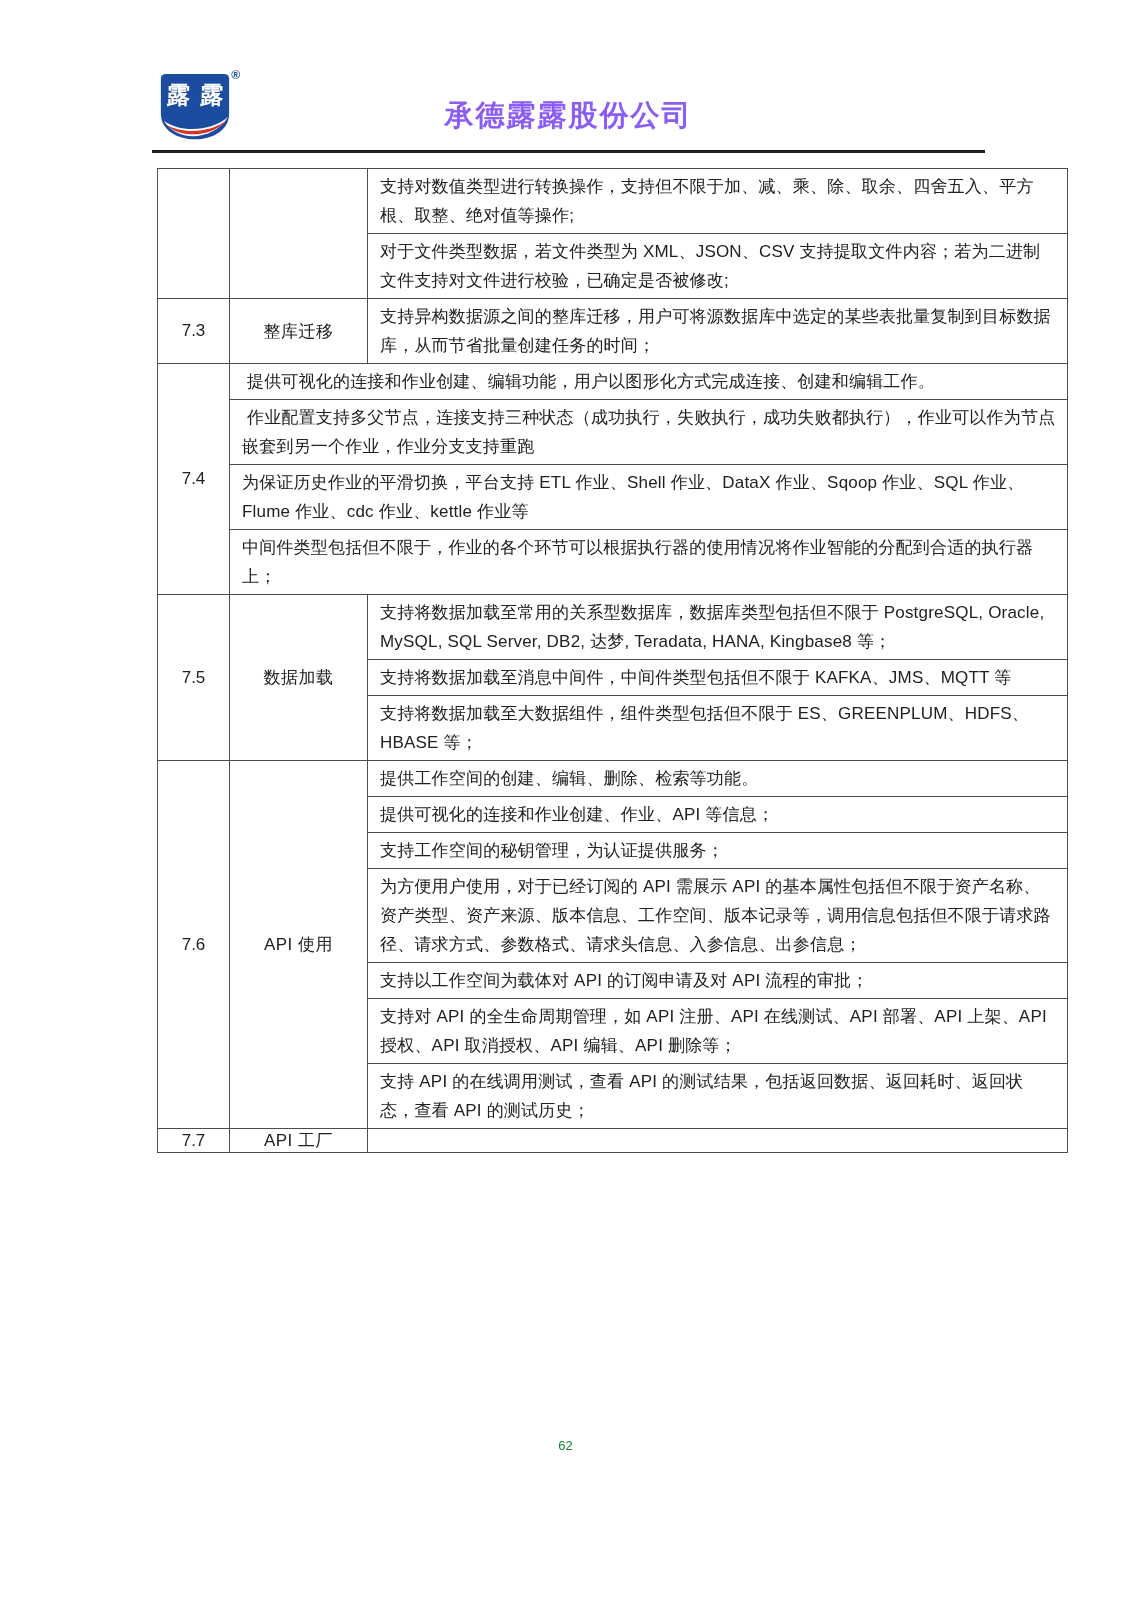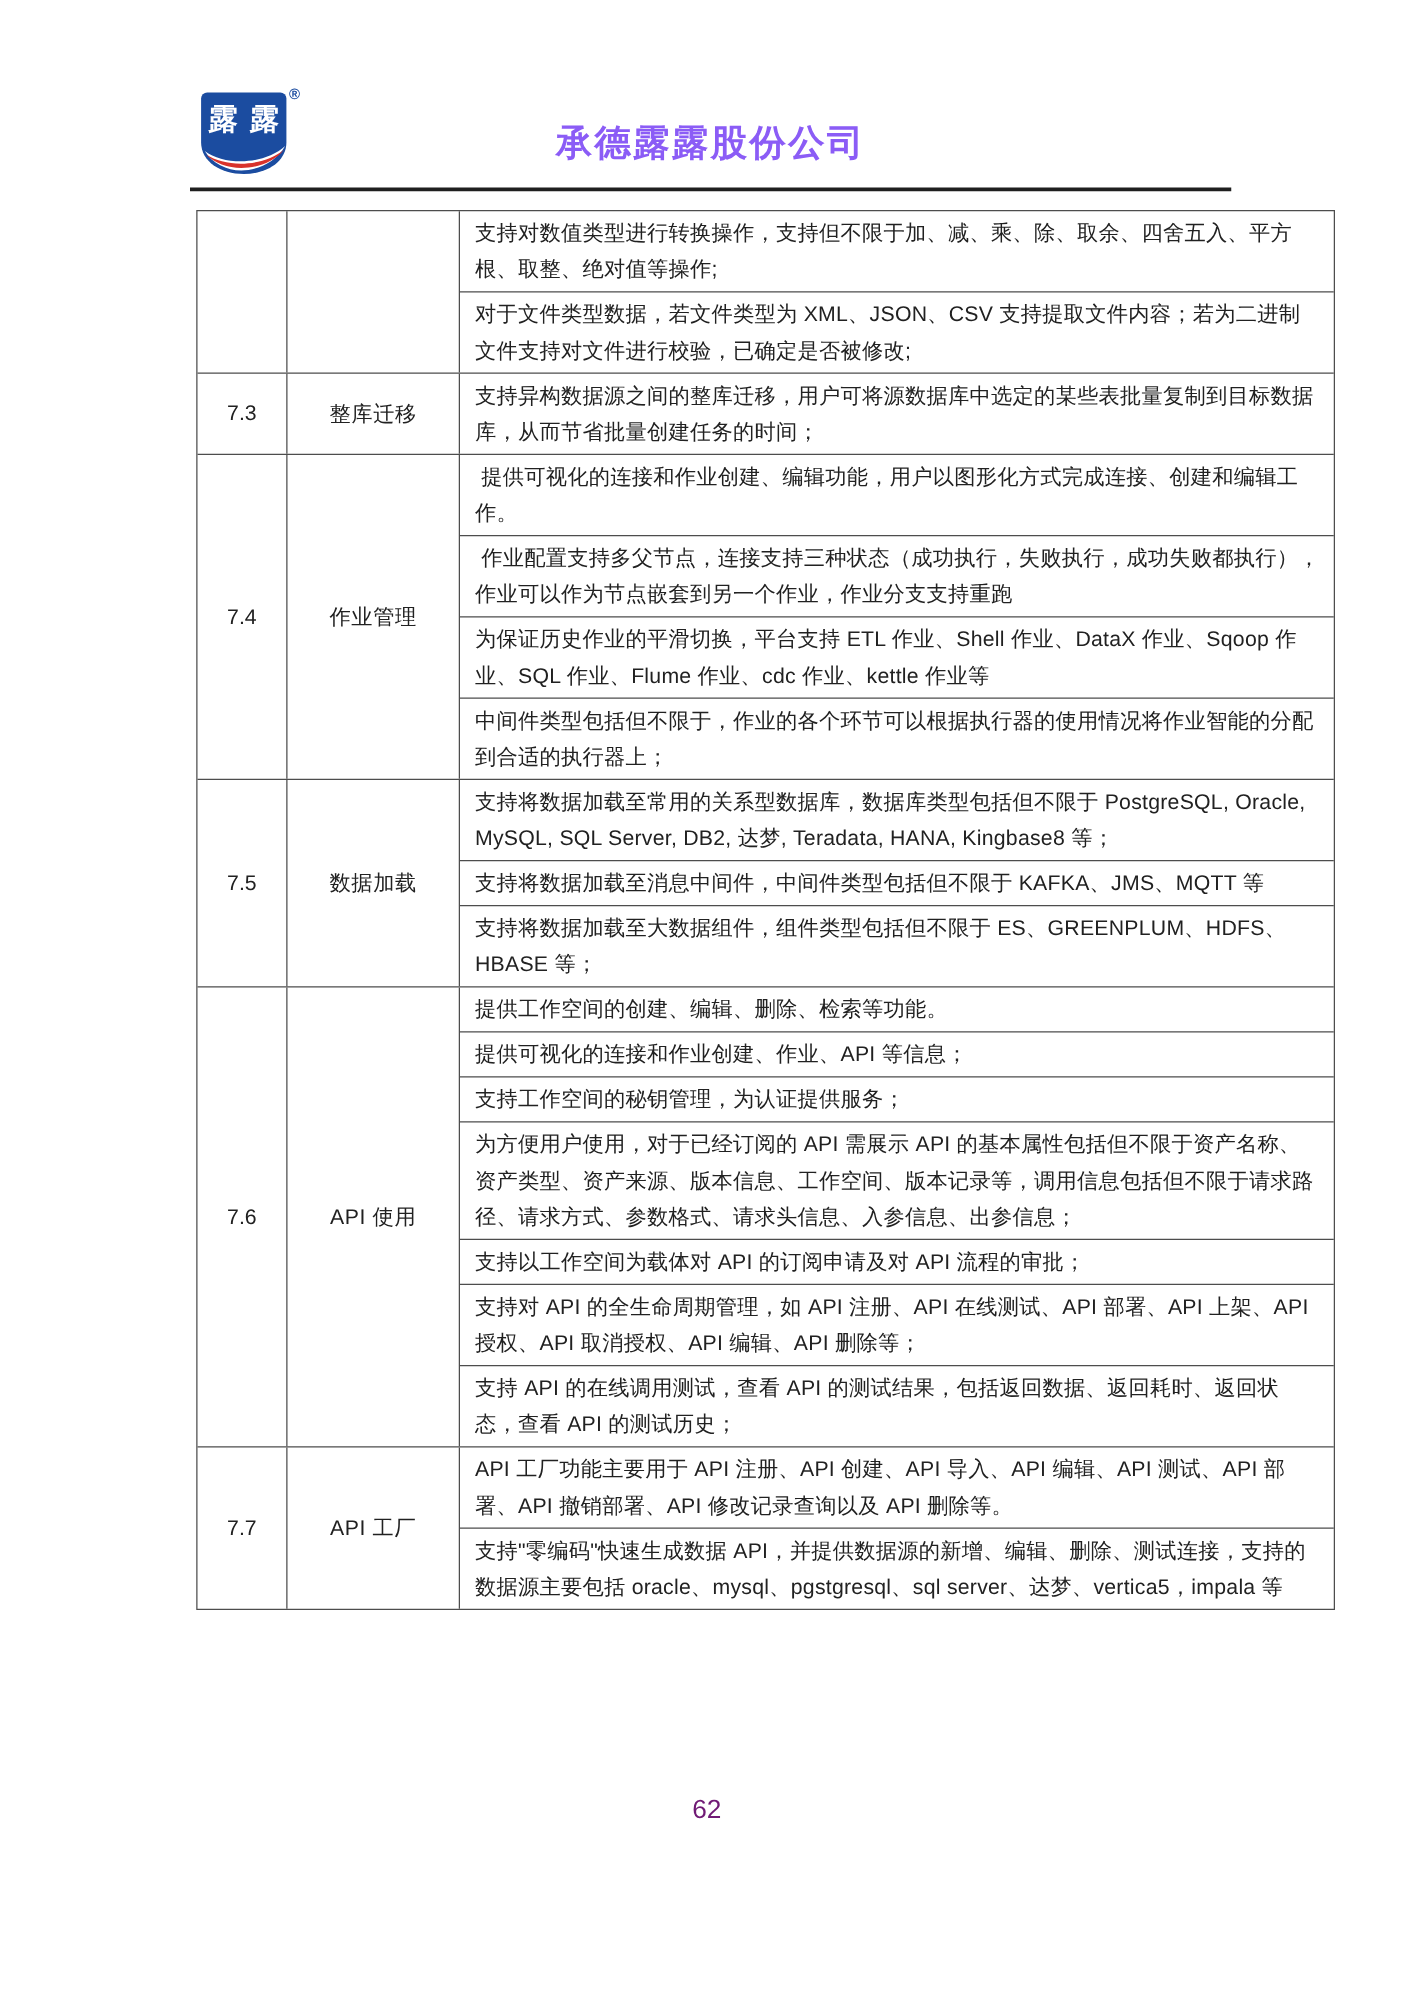--- a/index.html
+++ b/index.html
@@ -37,21 +37,21 @@
   }
   .t-col-desc{flex:1;display:flex;flex-direction:column;min-width:0;}
   .desc-row{
     padding:3px 11px 3px 12px;font-size:17px;line-height:29px;
     border-top:1px solid #4d4d4d;white-space:pre-wrap;
     letter-spacing:0.2px;
   }
   .desc-row:first-child{border-top:none;}
   
   .footer{position:absolute;left:0;top:1436px;width:1131px;text-align:center;}
-  .page-number{font-size:21px;color:#701a75;}
+  .page-number{font-size:13px;color:#15803d;}
 </style>
 </head>
 <body>
 
 <div class="header">
   <div class="logo-wrap">
     <svg class="logo-svg" width="78" height="78" viewBox="0 0 80 80">
       <path d="M10,4 h60 a5,5 0 0 1 5,5 v36 c0,16 -16,26 -35,26 c-19,0 -35,-10 -35,-26 v-36 a5,5 0 0 1 5,-5 z" fill="#1b4ca0"></path>
       <text x="23" y="34" font-size="24" fill="#ffffff" text-anchor="middle" font-family="'Liberation Sans','DejaVu Sans',sans-serif" font-weight="bold">露</text>
       <text x="57" y="34" font-size="24" fill="#ffffff" text-anchor="middle" font-family="'Liberation Sans','DejaVu Sans',sans-serif" font-weight="bold">露</text>
@@ -75,21 +75,20 @@
     </div>
     <div class="t-group">
       <div class="t-col t-col-num">7.3</div>
       <div class="t-col t-col-cat">整库迁移</div>
       <div class="t-col t-col-desc">
         <div class="desc-row">支持异构数据源之间的整库迁移，用户可将源数据库中选定的某些表批量复制到目标数据库，从而节省批量创建任务的时间；</div>
       </div>
     </div>
     <div class="t-group">
       <div class="t-col t-col-num">7.4</div>
-      <div class="t-col t-col-cat">作业管理</div>
       <div class="t-col t-col-desc">
         <div class="desc-row"> 提供可视化的连接和作业创建、编辑功能，用户以图形化方式完成连接、创建和编辑工作。</div>
         <div class="desc-row"> 作业配置支持多父节点，连接支持三种状态（成功执行，失败执行，成功失败都执行），作业可以作为节点嵌套到另一个作业，作业分支支持重跑</div>
         <div class="desc-row">为保证历史作业的平滑切换，平台支持 ETL 作业、Shell 作业、DataX 作业、Sqoop 作业、SQL 作业、Flume 作业、cdc 作业、kettle 作业等</div>
         <div class="desc-row">中间件类型包括但不限于，作业的各个环节可以根据执行器的使用情况将作业智能的分配到合适的执行器上；</div>
       </div>
     </div>
     <div class="t-group">
       <div class="t-col t-col-num">7.5</div>
       <div class="t-col t-col-cat">数据加载</div>
@@ -108,22 +107,18 @@
         <div class="desc-row">支持工作空间的秘钥管理，为认证提供服务；</div>
         <div class="desc-row">为方便用户使用，对于已经订阅的 API 需展示 API 的基本属性包括但不限于资产名称、资产类型、资产来源、版本信息、工作空间、版本记录等，调用信息包括但不限于请求路径、请求方式、参数格式、请求头信息、入参信息、出参信息；</div>
         <div class="desc-row">支持以工作空间为载体对 API 的订阅申请及对 API 流程的审批；</div>
         <div class="desc-row">支持对 API 的全生命周期管理，如 API 注册、API 在线测试、API 部署、API 上架、API 授权、API 取消授权、API 编辑、API 删除等；</div>
         <div class="desc-row">支持 API 的在线调用测试，查看 API 的测试结果，包括返回数据、返回耗时、返回状态，查看 API 的测试历史；</div>
       </div>
     </div>
     <div class="t-group">
       <div class="t-col t-col-num">7.7</div>
       <div class="t-col t-col-cat">API 工厂</div>
-      <div class="t-col t-col-desc">
-        <div class="desc-row">API 工厂功能主要用于 API 注册、API 创建、API 导入、API 编辑、API 测试、API 部署、API 撤销部署、API 修改记录查询以及 API 删除等。</div>
-        <div class="desc-row">支持"零编码"快速生成数据 API，并提供数据源的新增、编辑、删除、测试连接，支持的数据源主要包括 oracle、mysql、pgstgresql、sql server、达梦、vertica5，impala 等</div>
-      </div>
     </div>
   </div>
 
 <div class="footer">
   <span class="page-number">62</span>
 </div>
 
 </body></html>

